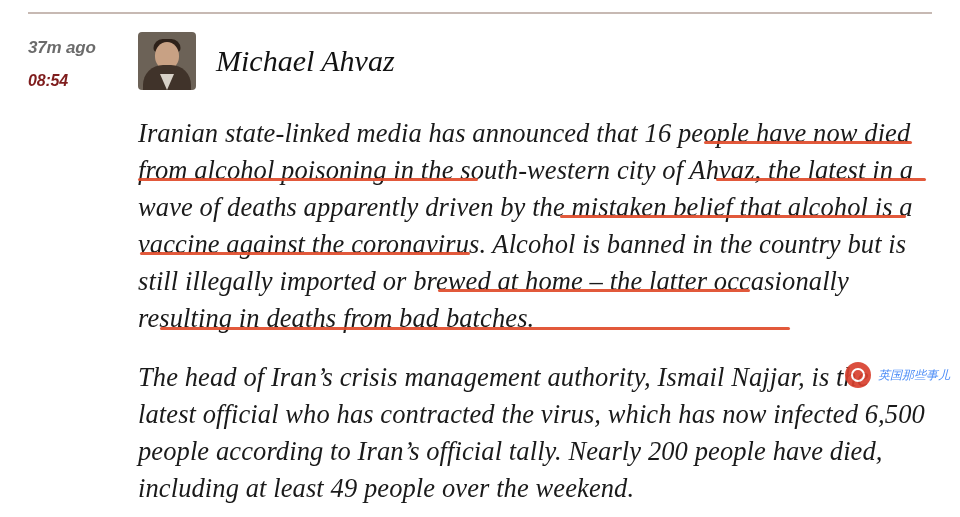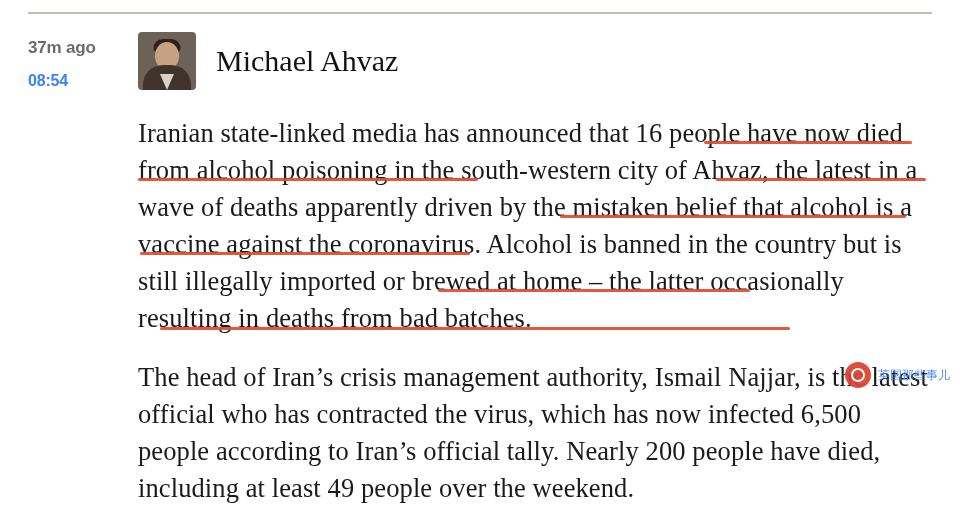--- a/index.html
+++ b/index.html
@@ -12,20 +12,21 @@
     background: #ffffff;
     font-family: "Liberation Serif", serif;
     overflow: hidden;
   }
   .page {
     position: relative;
     width: 960px;
     height: 396px;
     background: #ffffff;
     box-sizing: border-box;
+    font-style: italic;
   }
   .top-rule {
     position: absolute;
     left: 28px;
     top: 12px;
     width: 904px;
     height: 2px;
     background: #c7b9b3;
   }
   .post {
@@ -41,21 +42,21 @@
     width: 105px;
     font-family: "Liberation Sans", sans-serif;
   }
   .meta .age {
     color: #6b6b6b;
     font-size: 17px;
     font-weight: 700;
     letter-spacing: -0.2px;
   }
   .meta .time {
-    color: #3b82f6;
+    color: #7f1d1d;
     font-size: 16px;
     font-weight: 700;
     margin-top: 14px;
     letter-spacing: -0.2px;
   }
   .author-row {
     position: absolute;
     left: 110px;
     top: 0px;
     display: flex;

